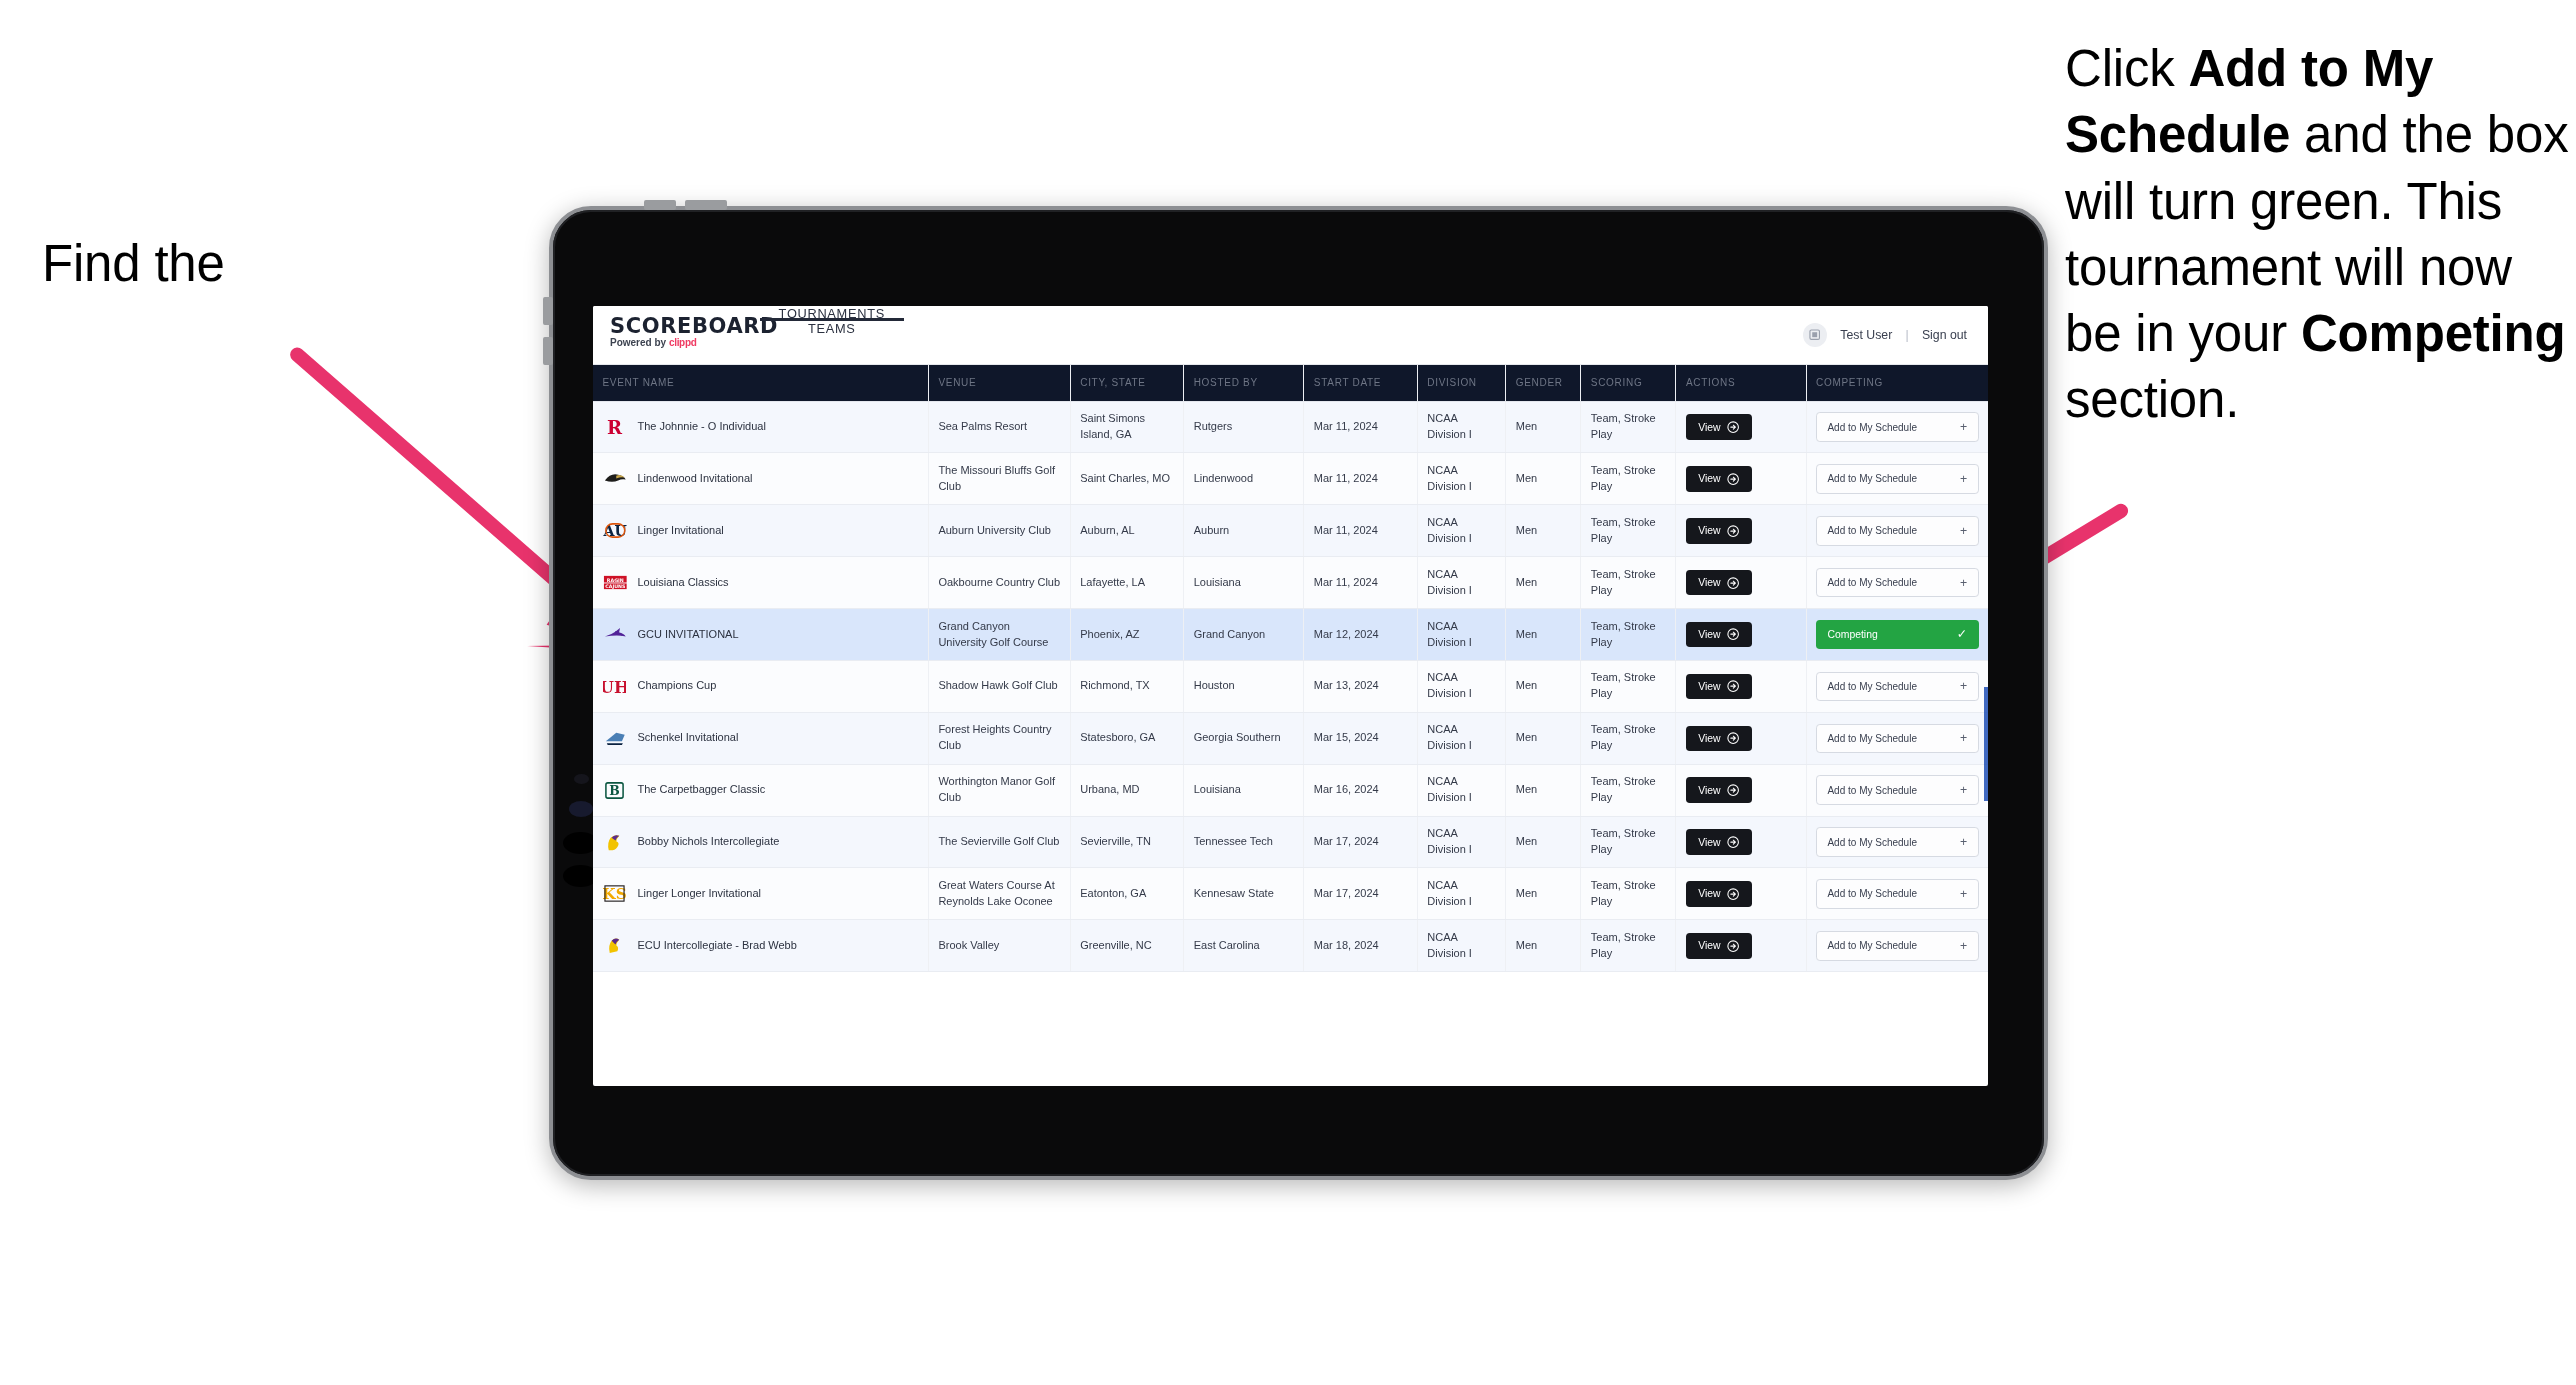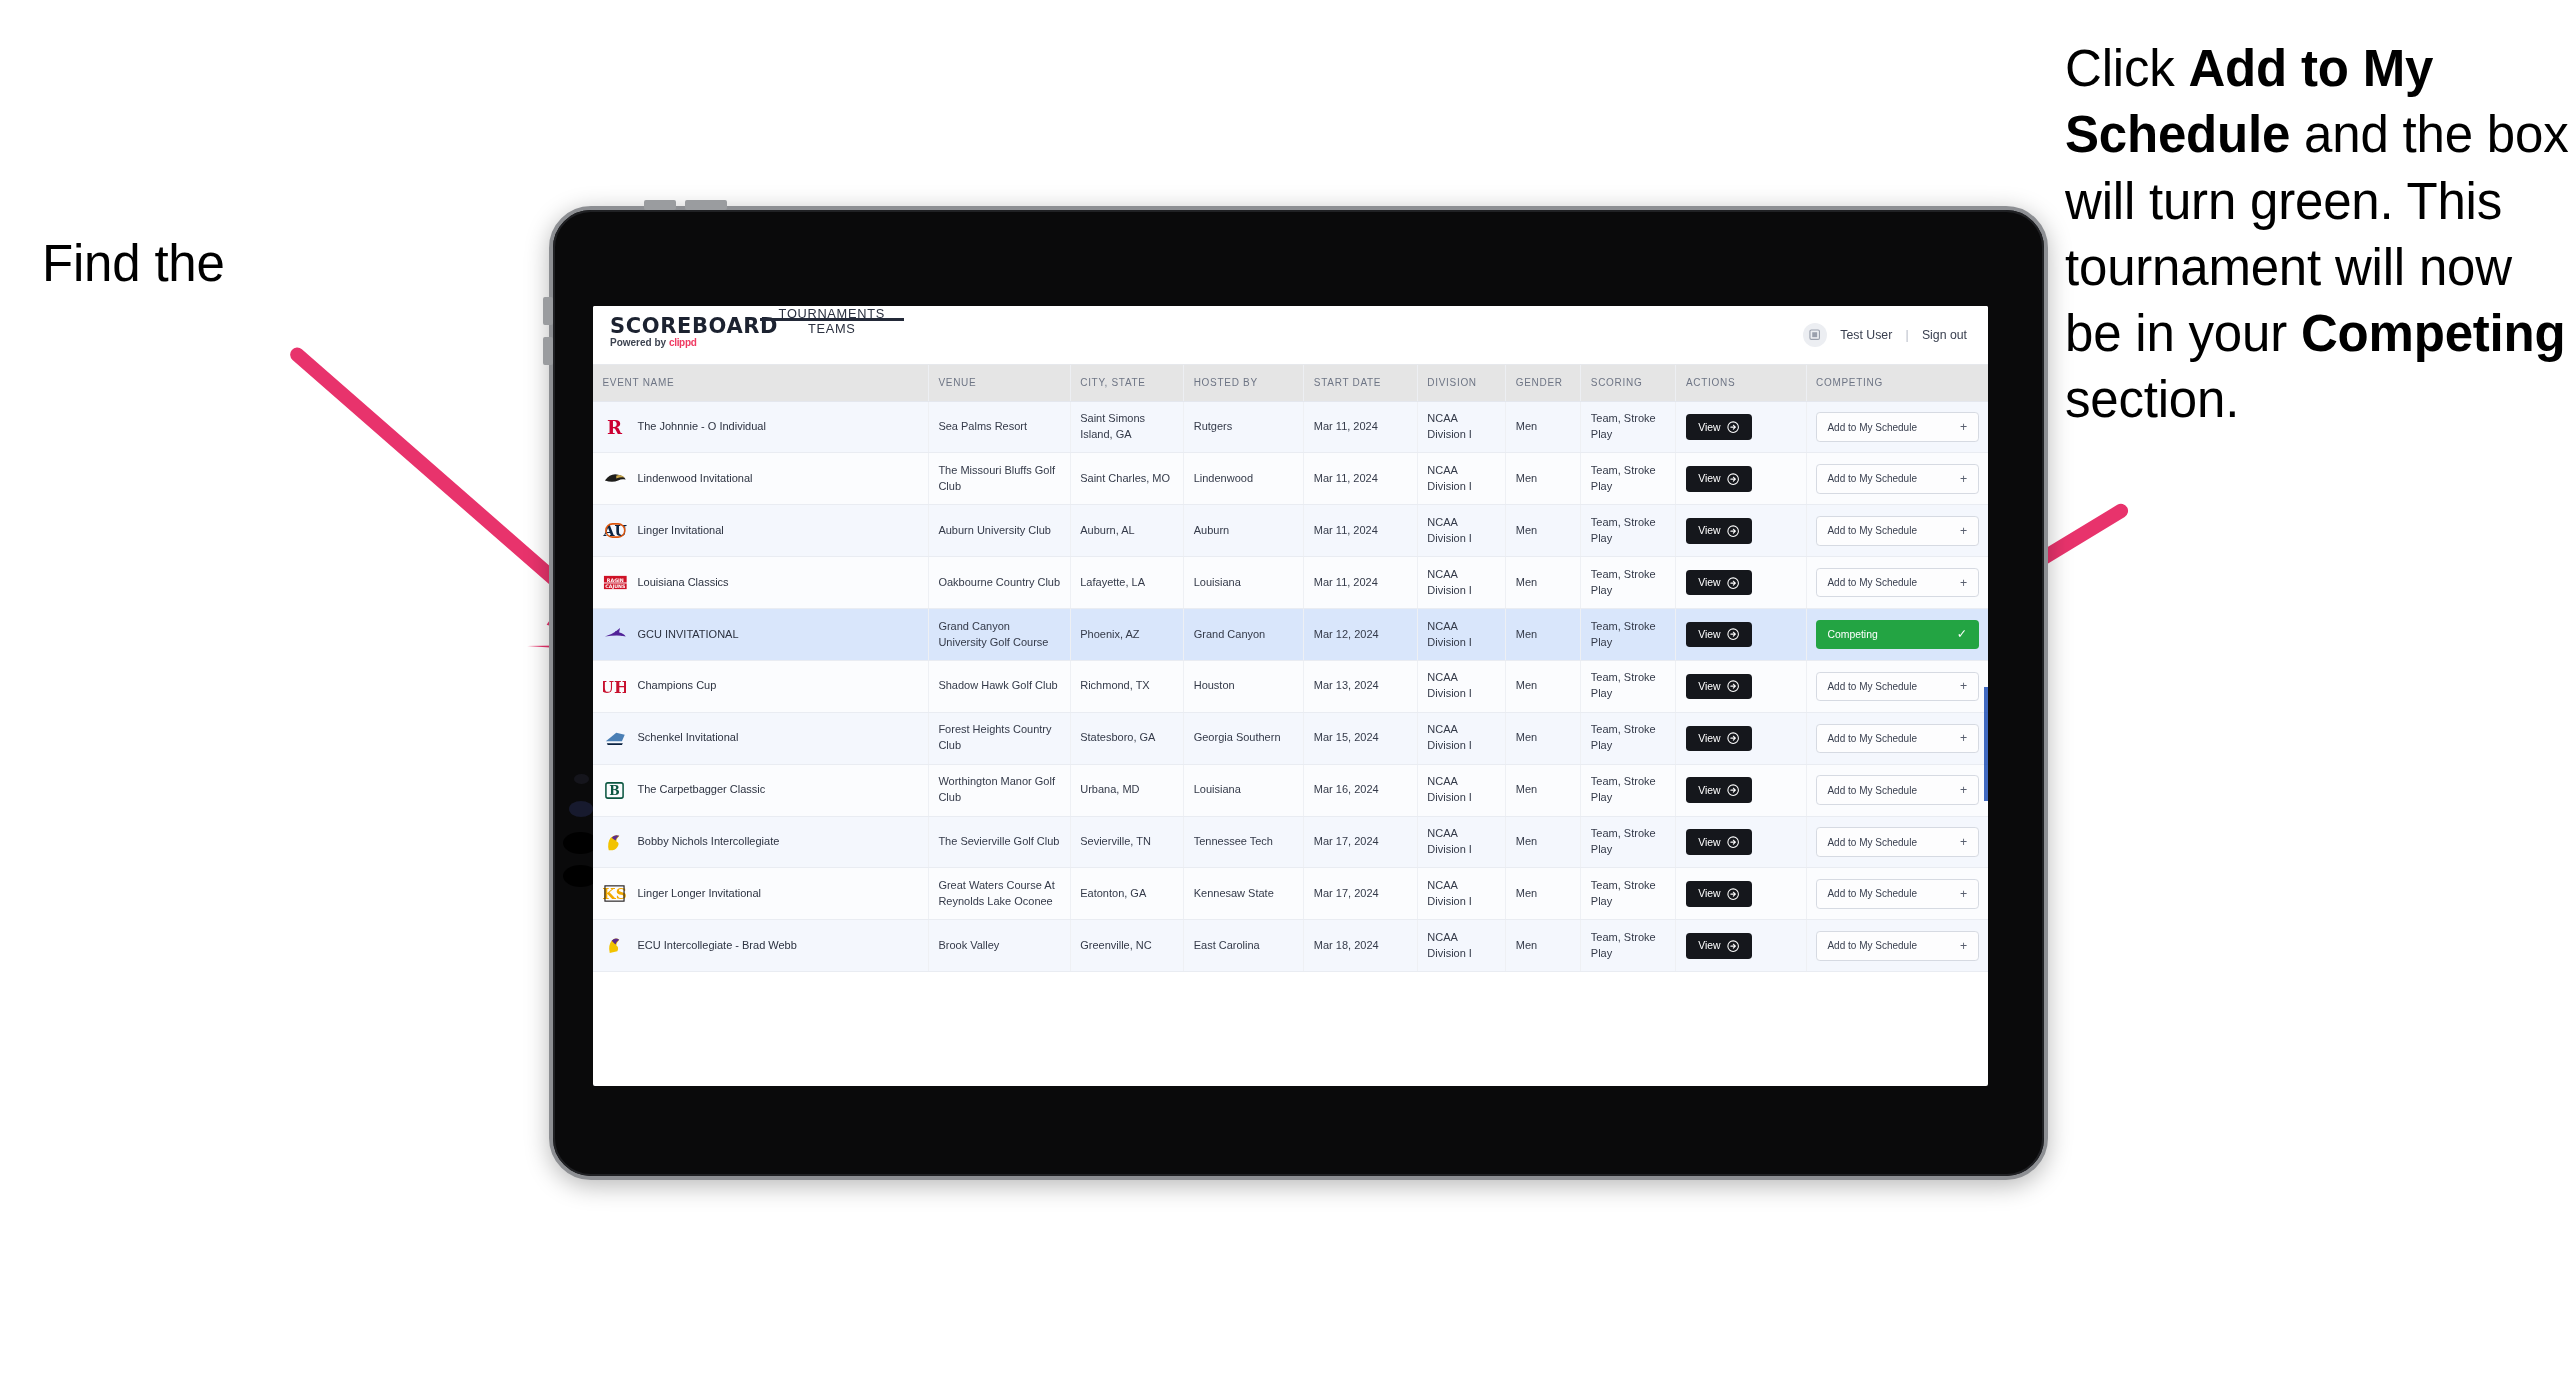--- a/index.html
+++ b/index.html
@@ -124,21 +124,21 @@
     background: #eceef2; display: flex; align-items: center; justify-content: center;
   }
   #avatar svg { display: block; }
   .user-link { cursor: pointer; }
   .sep { color: #b9bec9; }
 
   
   #table-wrap { height: calc(100% - 59px); overflow: hidden; position: relative; }
   table { width: 100%; border-collapse: collapse; table-layout: fixed; }
   thead th {
-    background: #e5e5e5;
+    background: #0f172a;
     color: #6e7585;
     font-size: 10px;
     font-weight: 500;
     letter-spacing: 0.7px;
     text-align: left;
     padding: 12.3px 9.5px;
     border-bottom: 0.9px solid #e4e7ee;
     border-right: 0.9px solid #edeff3;
     white-space: nowrap;
   }

